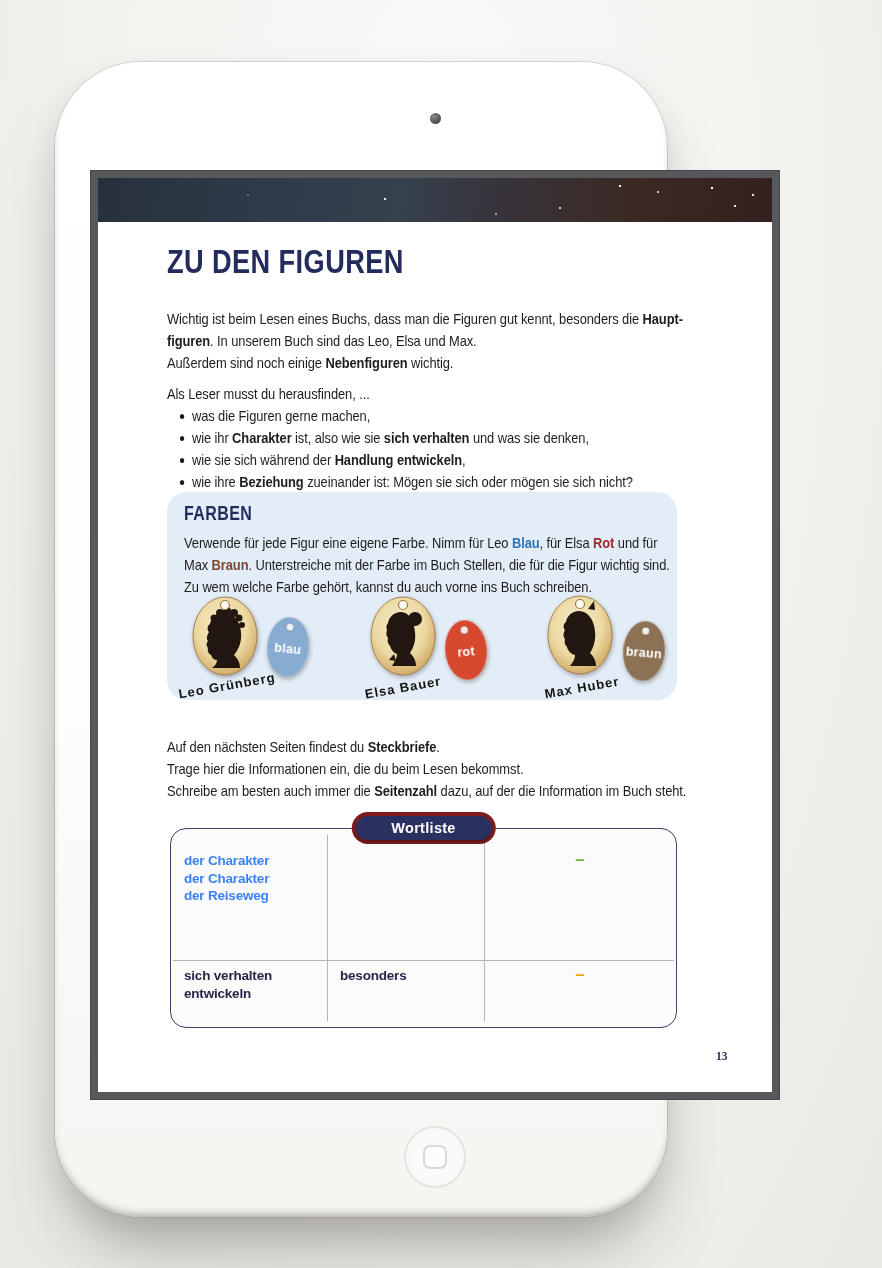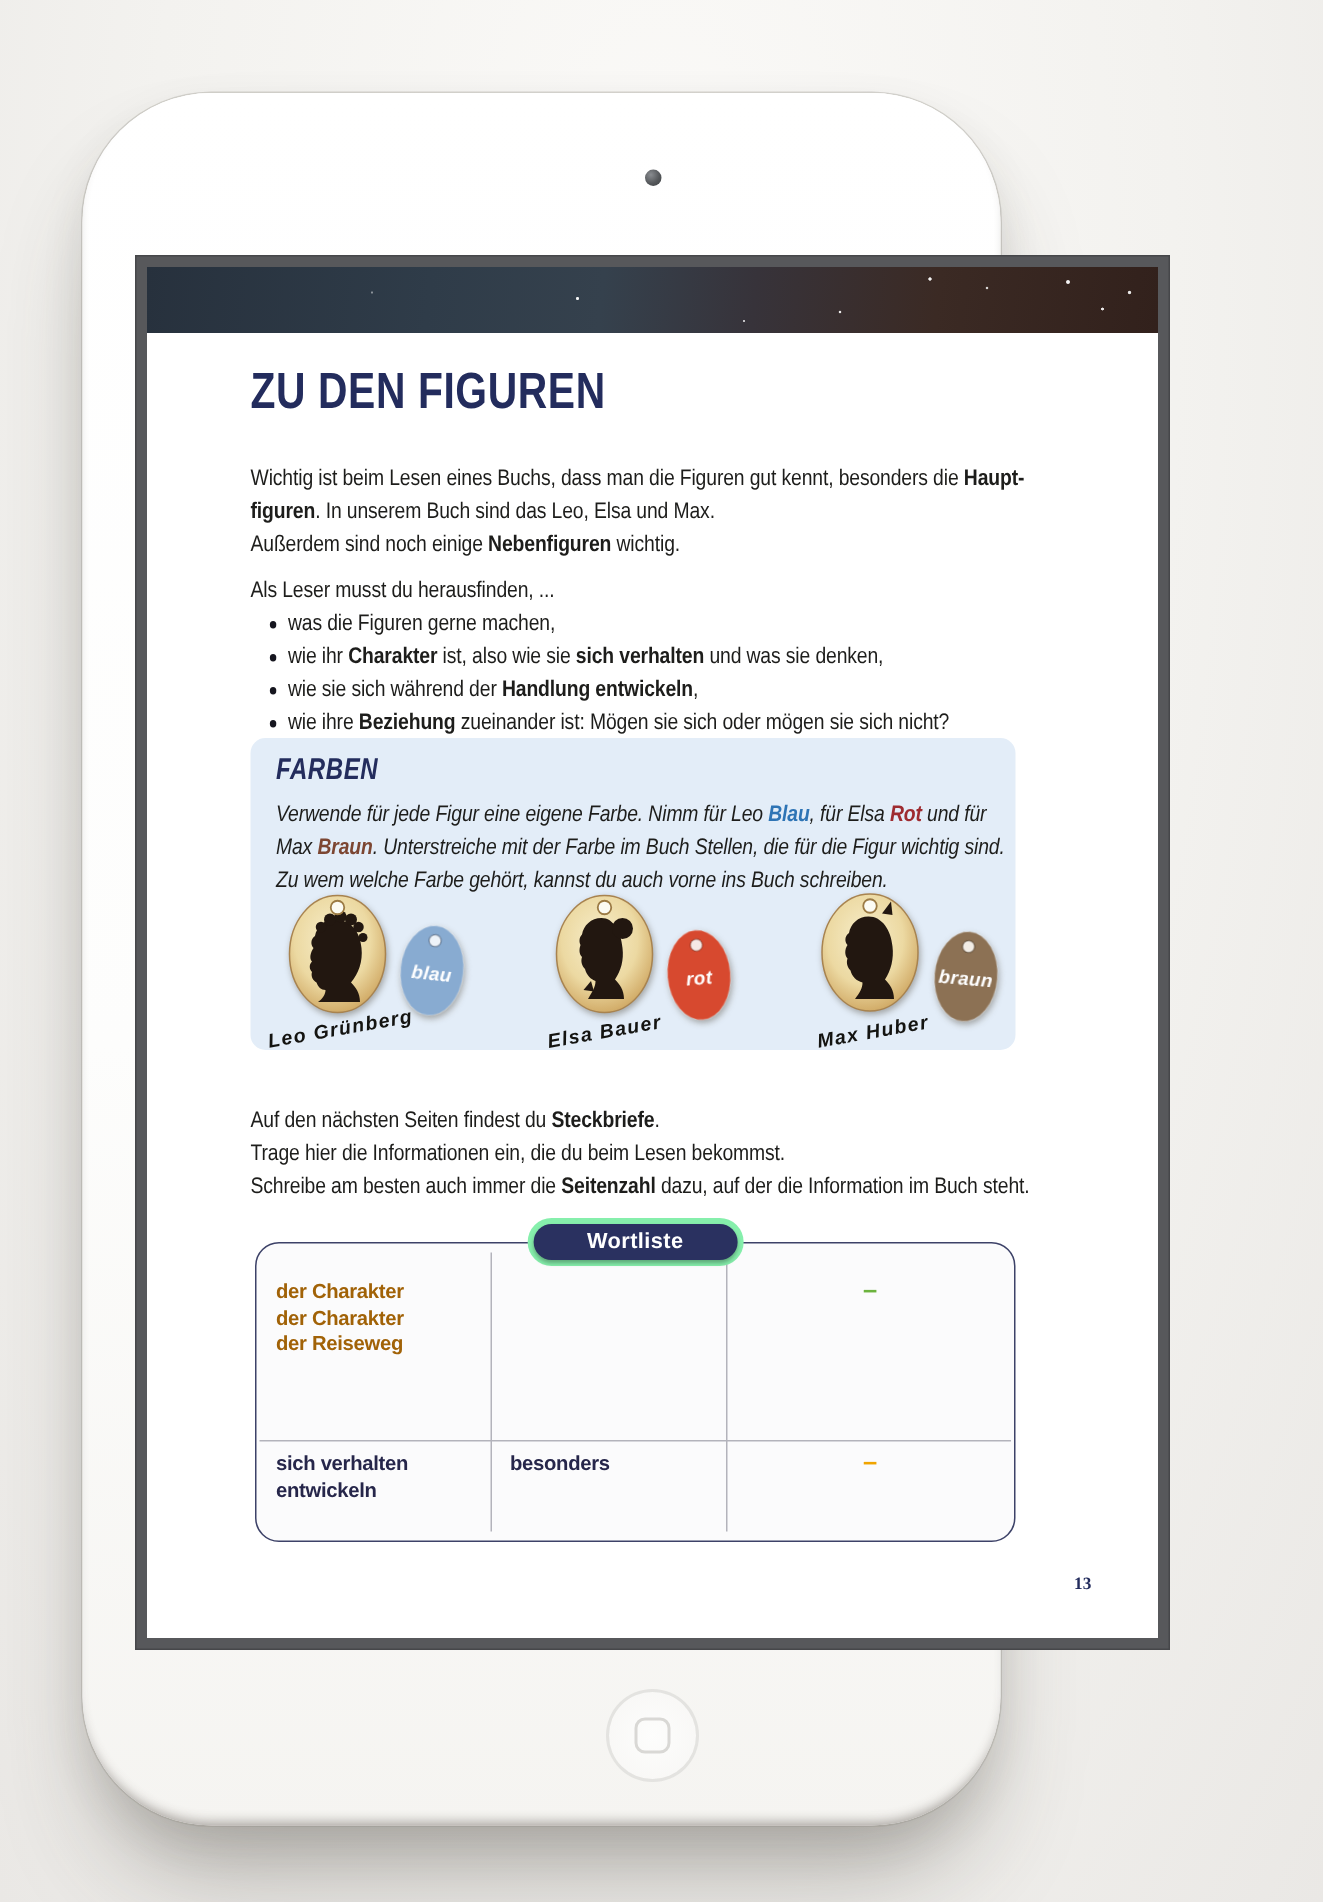--- a/index.html
+++ b/index.html
@@ -77,46 +77,46 @@
   .seg-b   { font-weight:bold; }
   .seg-blue{ font-weight:bold; color:#2e74b5; }
   .seg-red { font-weight:bold; color:#9e2b30; }
   .seg-brown{font-weight:bold; color:#7c4632; }
   .seg-fg  { color:#4c4c55; }
   .seg-fb  { font-weight:bold; color:#232c5d; }
   .seg-fi  { font-weight:bold; font-style:italic; color:#232c5d; }
 
   
   .farben-box { position:absolute; left:69px; top:314px; width:510px; height:208px;
-    background:#e3edf8; border-radius:10px;font-style:italic; }
+    background:#e3edf8; border-radius:20px; }
   .farben-heading { position:absolute; left:17px; top:10px; font-size:20px; }
   .farben-text { position:absolute; left:17px; top:40px; }
 
   .fig-group { position:absolute; }
   .medallion { position:absolute; filter:drop-shadow(1px 2px 2px rgba(40,30,10,.35)); }
   .tag { position:absolute; width:44px; height:62px; filter:drop-shadow(1px 2px 2px rgba(40,30,10,.35)); }
   .tag svg { position:absolute; left:0; top:0; }
   .tag-label { position:absolute; left:0; top:26px; width:44px; text-align:center;
     color:#ffffff; font-weight:bold; font-size:12.5px; letter-spacing:.3px; }
   .fig-name { position:absolute; width:130px; text-align:center; white-space:nowrap;
     font-weight:bold; font-size:13px; letter-spacing:1px; color:#141411; transform:rotate(-10deg); }
 
   
   .wort-wrap { position:absolute; left:72px; top:650px; width:507px; height:200px; }
   .wort-table { position:absolute; left:0; top:0; width:507px; height:200px;
     border:1.5px solid #3d4268; border-radius:16px; background:#fbfbfc; }
   .pill-outer { position:absolute; left:50%; top:-16px; transform:translateX(-50%);
-    background:#86efac; border-radius:20px; padding:4px; z-index:3; }
+    background:#7f1d1d; border-radius:20px; padding:4px; z-index:3; }
   .pill-inner { background:#2a3160; color:#fff; border-radius:15px; padding:4px 36px;
     font-weight:bold; font-size:14.5px; letter-spacing:.3px; box-shadow:0 2px 3px rgba(0,0,0,.3); white-space:nowrap; }
   .vdiv { position:absolute; top:6px; bottom:6px; width:1px; background:#b3b3bb; }
   .vdiv.v1 { left:156px; } .vdiv.v2 { left:313px; }
   .hdiv { position:absolute; left:2px; right:2px; top:131px; height:1px; background:#b3b3bb; }
   .cell { position:absolute; font-weight:bold; font-size:13.5px; line-height:17.5px; letter-spacing:-.2px; }
-  .cell.c-blue { color:#a16207; } .cell.c-red { color:#d02721; } .cell.c-navy { color:#26264a; }
+  .cell.c-blue { color:#3b82f6; } .cell.c-red { color:#d02721; } .cell.c-navy { color:#26264a; }
   .cell-dash { position:absolute; left:313px; width:192px; text-align:center;
     font-weight:bold; font-size:17px; }
   .dash-green { color:#6cb33e; } .dash-orange { color:#f0a400; }
 
   
   .doc-footer { position:absolute; left:69px; top:873px; font-size:11px; letter-spacing:-.1px; white-space:nowrap; }
   .page-number { position:absolute; left:618px; top:872px; font-size:11.5px; font-weight:bold; color:#232c5d;font-family:Liberation Serif, serif; }
 </style>
 </head>
 <body>

